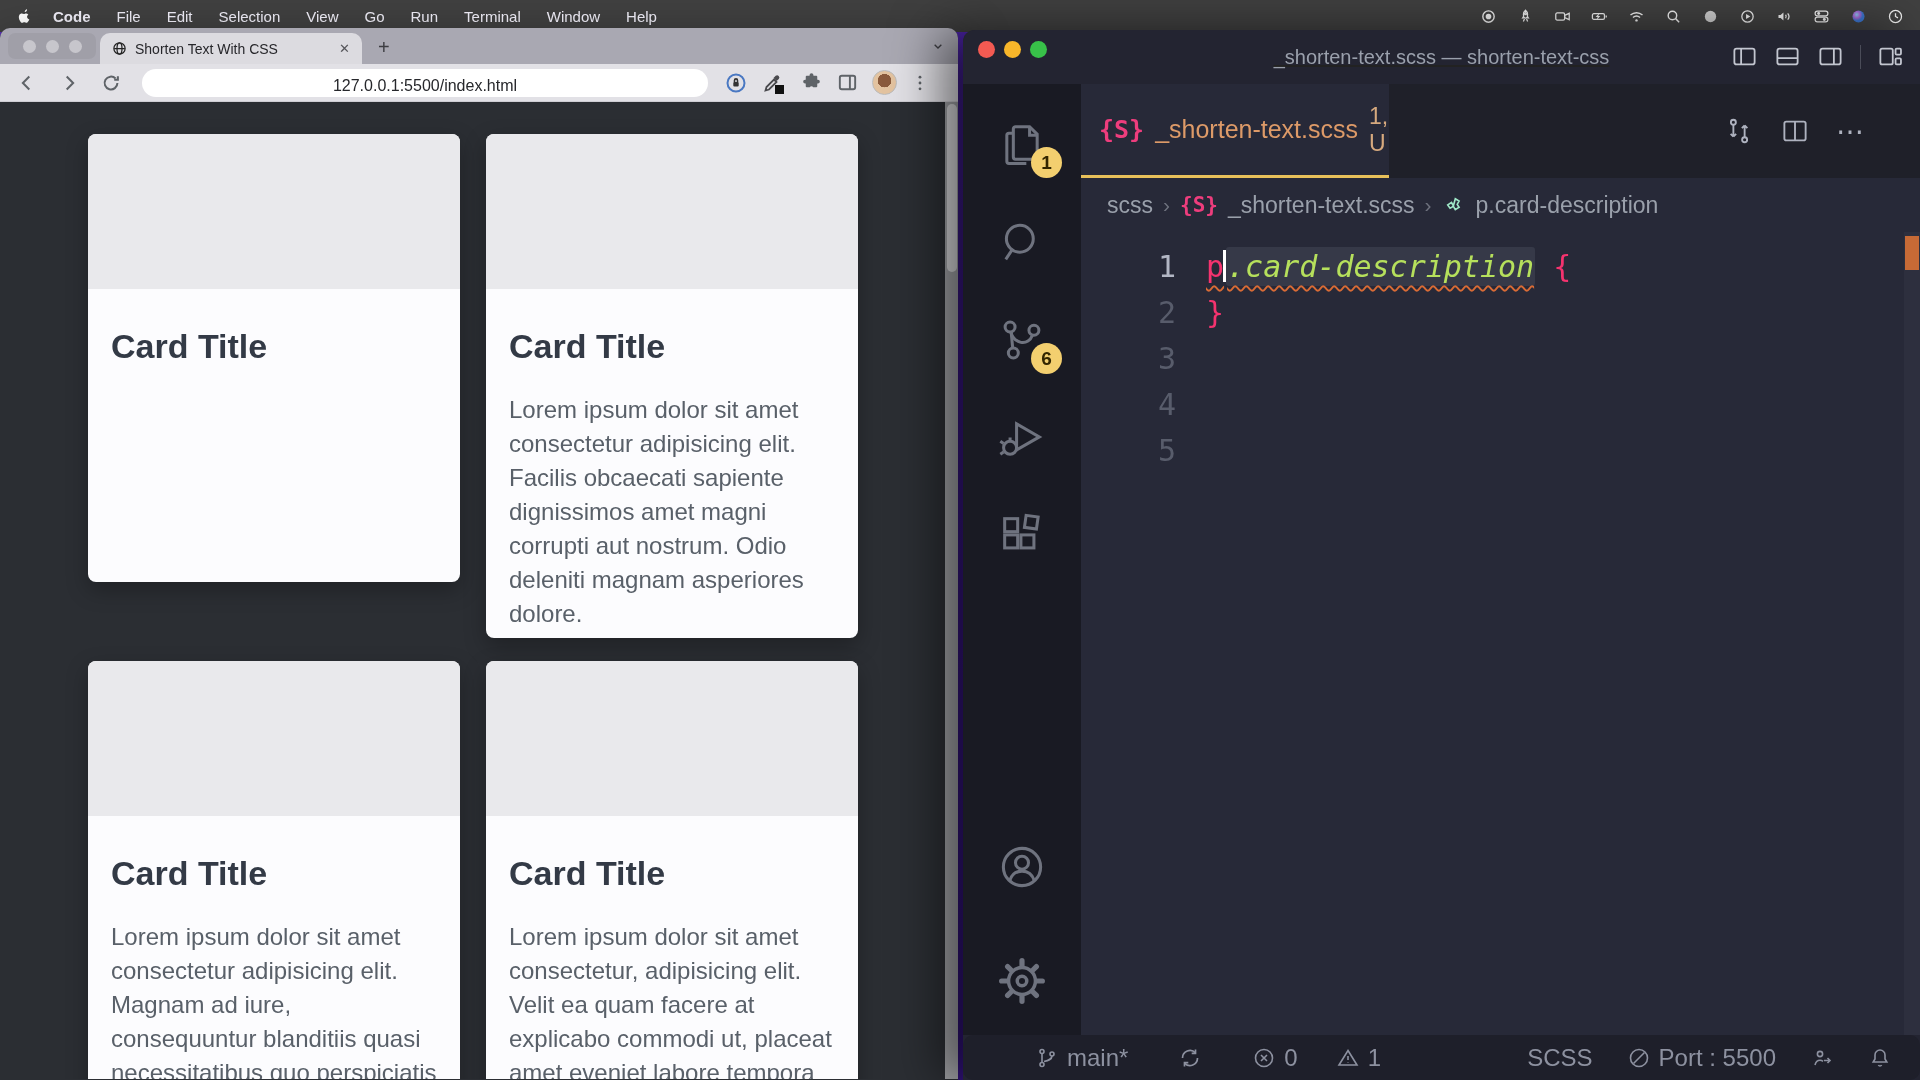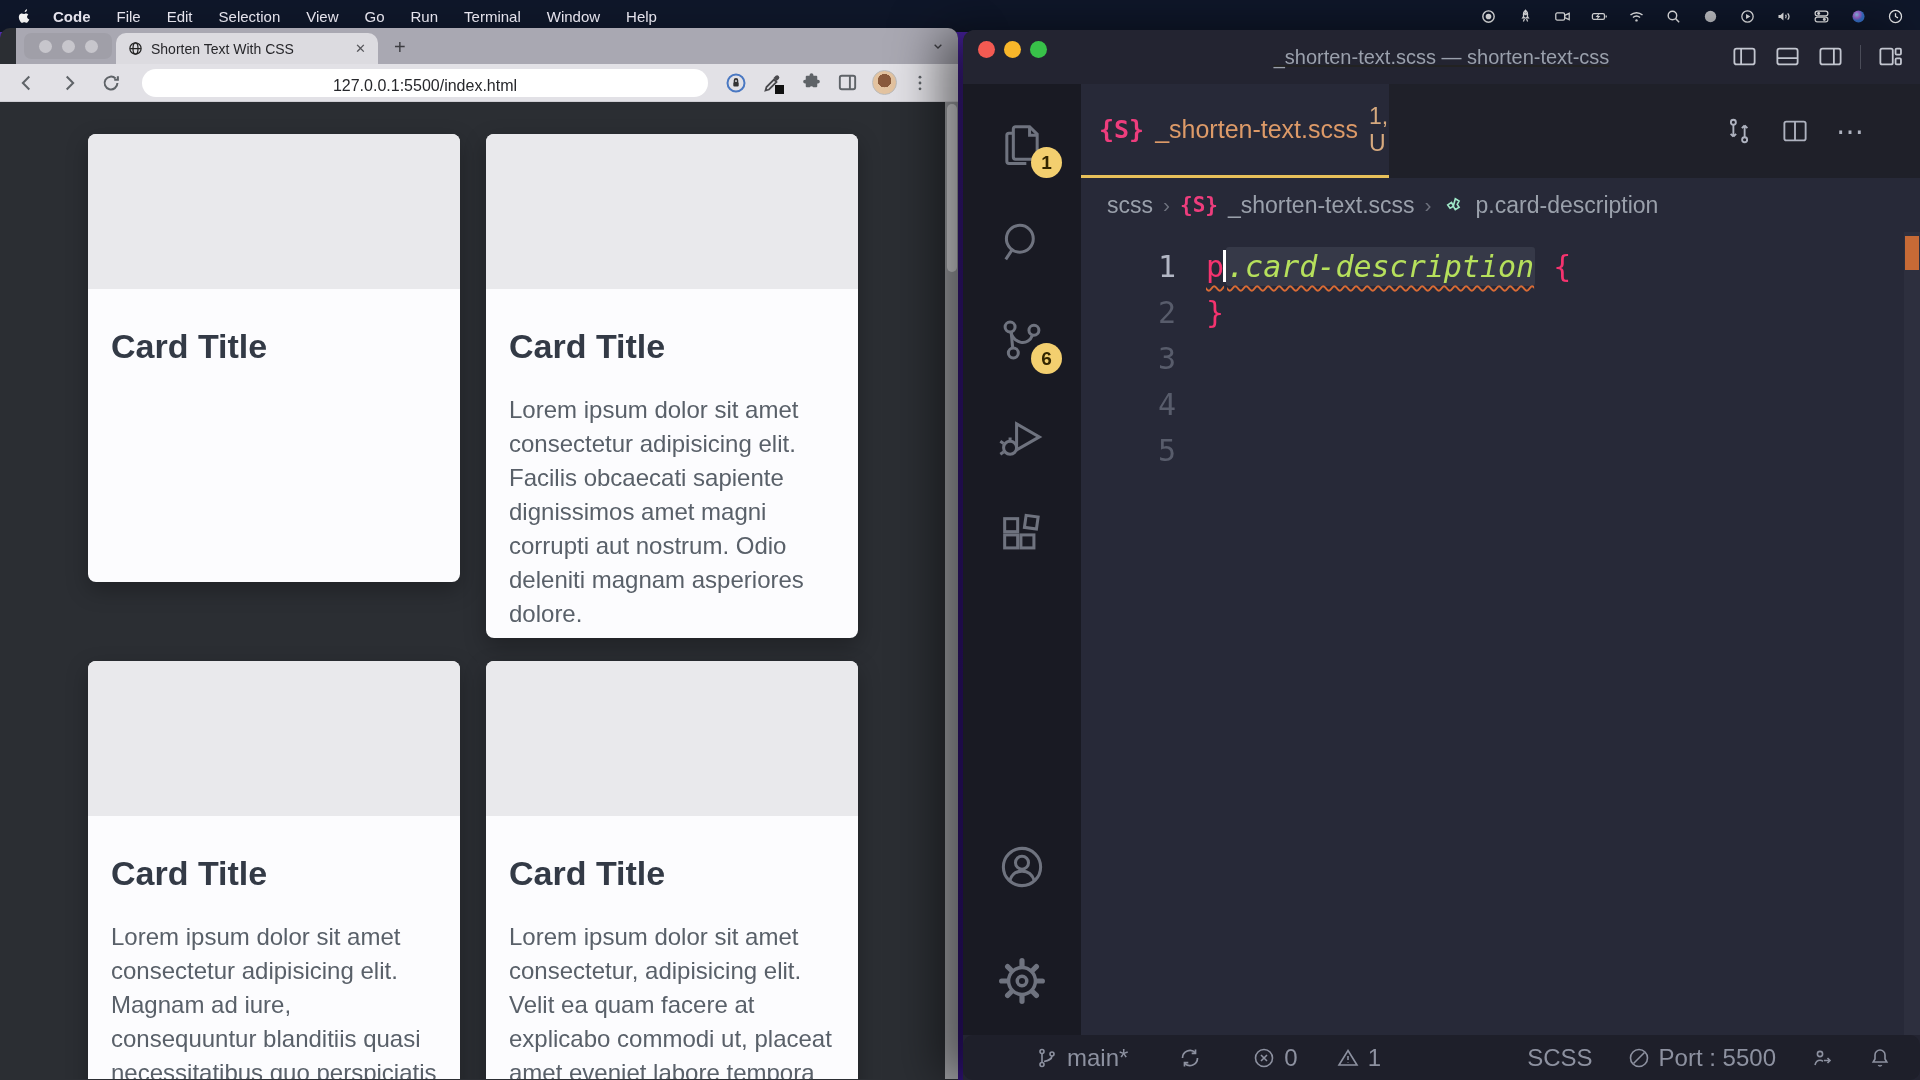--- a/index.html
+++ b/index.html
@@ -6,33 +6,33 @@
   html,body { width:1920px; height:1080px; overflow:hidden; }
   body {
     font-family:"Liberation Sans", sans-serif;
     background:linear-gradient(160deg,#5b30bd 0%,#471da6 40%,#38148f 100%);
     position:relative; color:#222;
   }
   svg { display:block; }
 
   
   .menubar { position:absolute; left:0; top:0; width:1920px; height:25px;
-    background:#0f172a; display:flex; align-items:center; padding:16px 16px;
+    background:#404040; display:flex; align-items:center; padding:16px 16px;
     color:#f2f0fa; font-size:15px; }
   .menubar .apple { margin-right:8px; }
   .menu-item { padding:0 13px; }
   .menu-item.app { font-weight:bold; }
   .mb-status { margin-left:auto; display:flex; align-items:center; gap:20px; }
   .mb-ic { width:17px; height:17px; opacity:.92; }
 
   
   .browser { position:absolute; left:0; top:28px; width:958px; height:1052px;
     border-radius:10px 10px 0 0; overflow:hidden; background:#2b2e33;
     box-shadow:0 18px 50px rgba(0,0,0,.5); }
-  .b-tabstrip { height:36px; background:#a9a8b2; display:flex; align-items:flex-end;margin-left:16px; }
+  .b-tabstrip { height:36px; background:#a9a8b2; display:flex; align-items:flex-end; }
   .b-controls { align-self:center; margin-left:8px; width:88px; height:26px;
     background:rgba(0,0,0,.05); border-radius:7px; display:flex; align-items:center;
     justify-content:center; gap:10px; }
   .b-dot { width:13px; height:13px; border-radius:50%; background:#c7c6cc; }
   .b-tab { width:262px; height:31px; background:#dcdbe0; border-radius:10px 10px 0 0;
     margin-left:4px; display:flex; align-items:center; padding:0 12px; gap:8px;
     font-size:14px; color:#27272b; }
   .b-tab .t-title { flex:1; white-space:nowrap; overflow:hidden; }
   .b-tab .t-close { color:#55555a; font-size:13px; }
   .b-newtab { font-size:20px; color:#3d3d42; margin:0 0 4px 16px; line-height:26px; }

